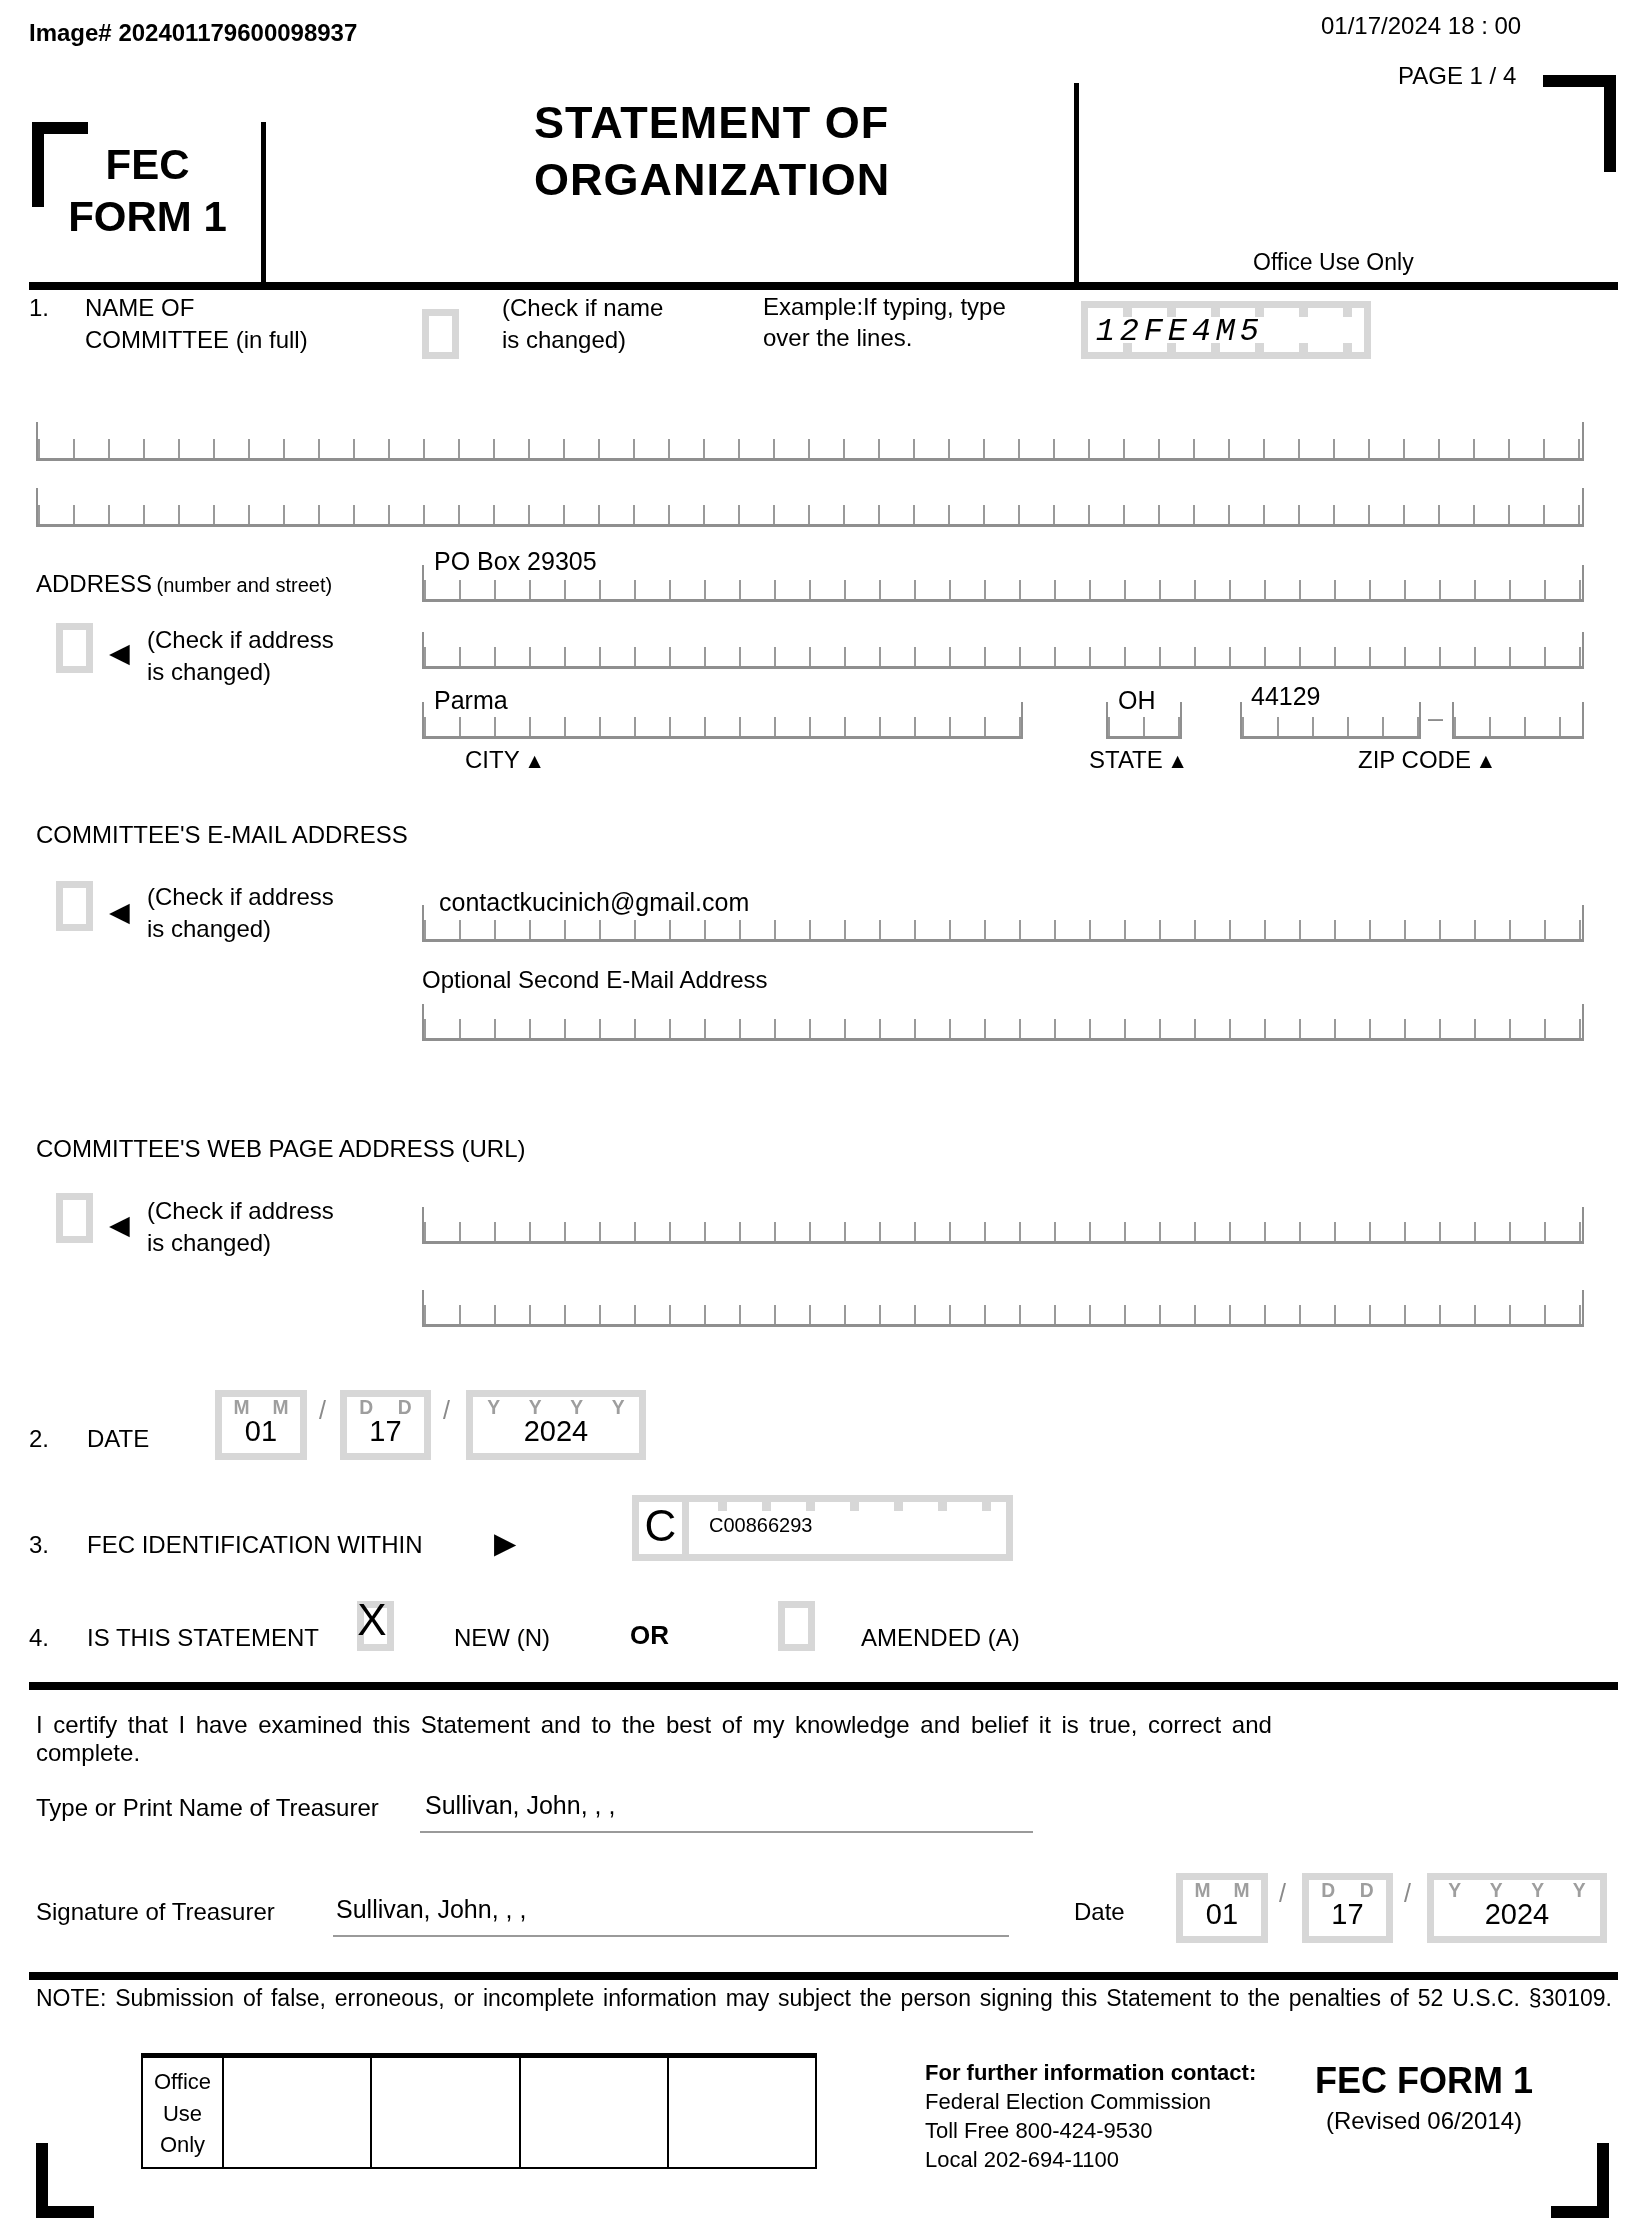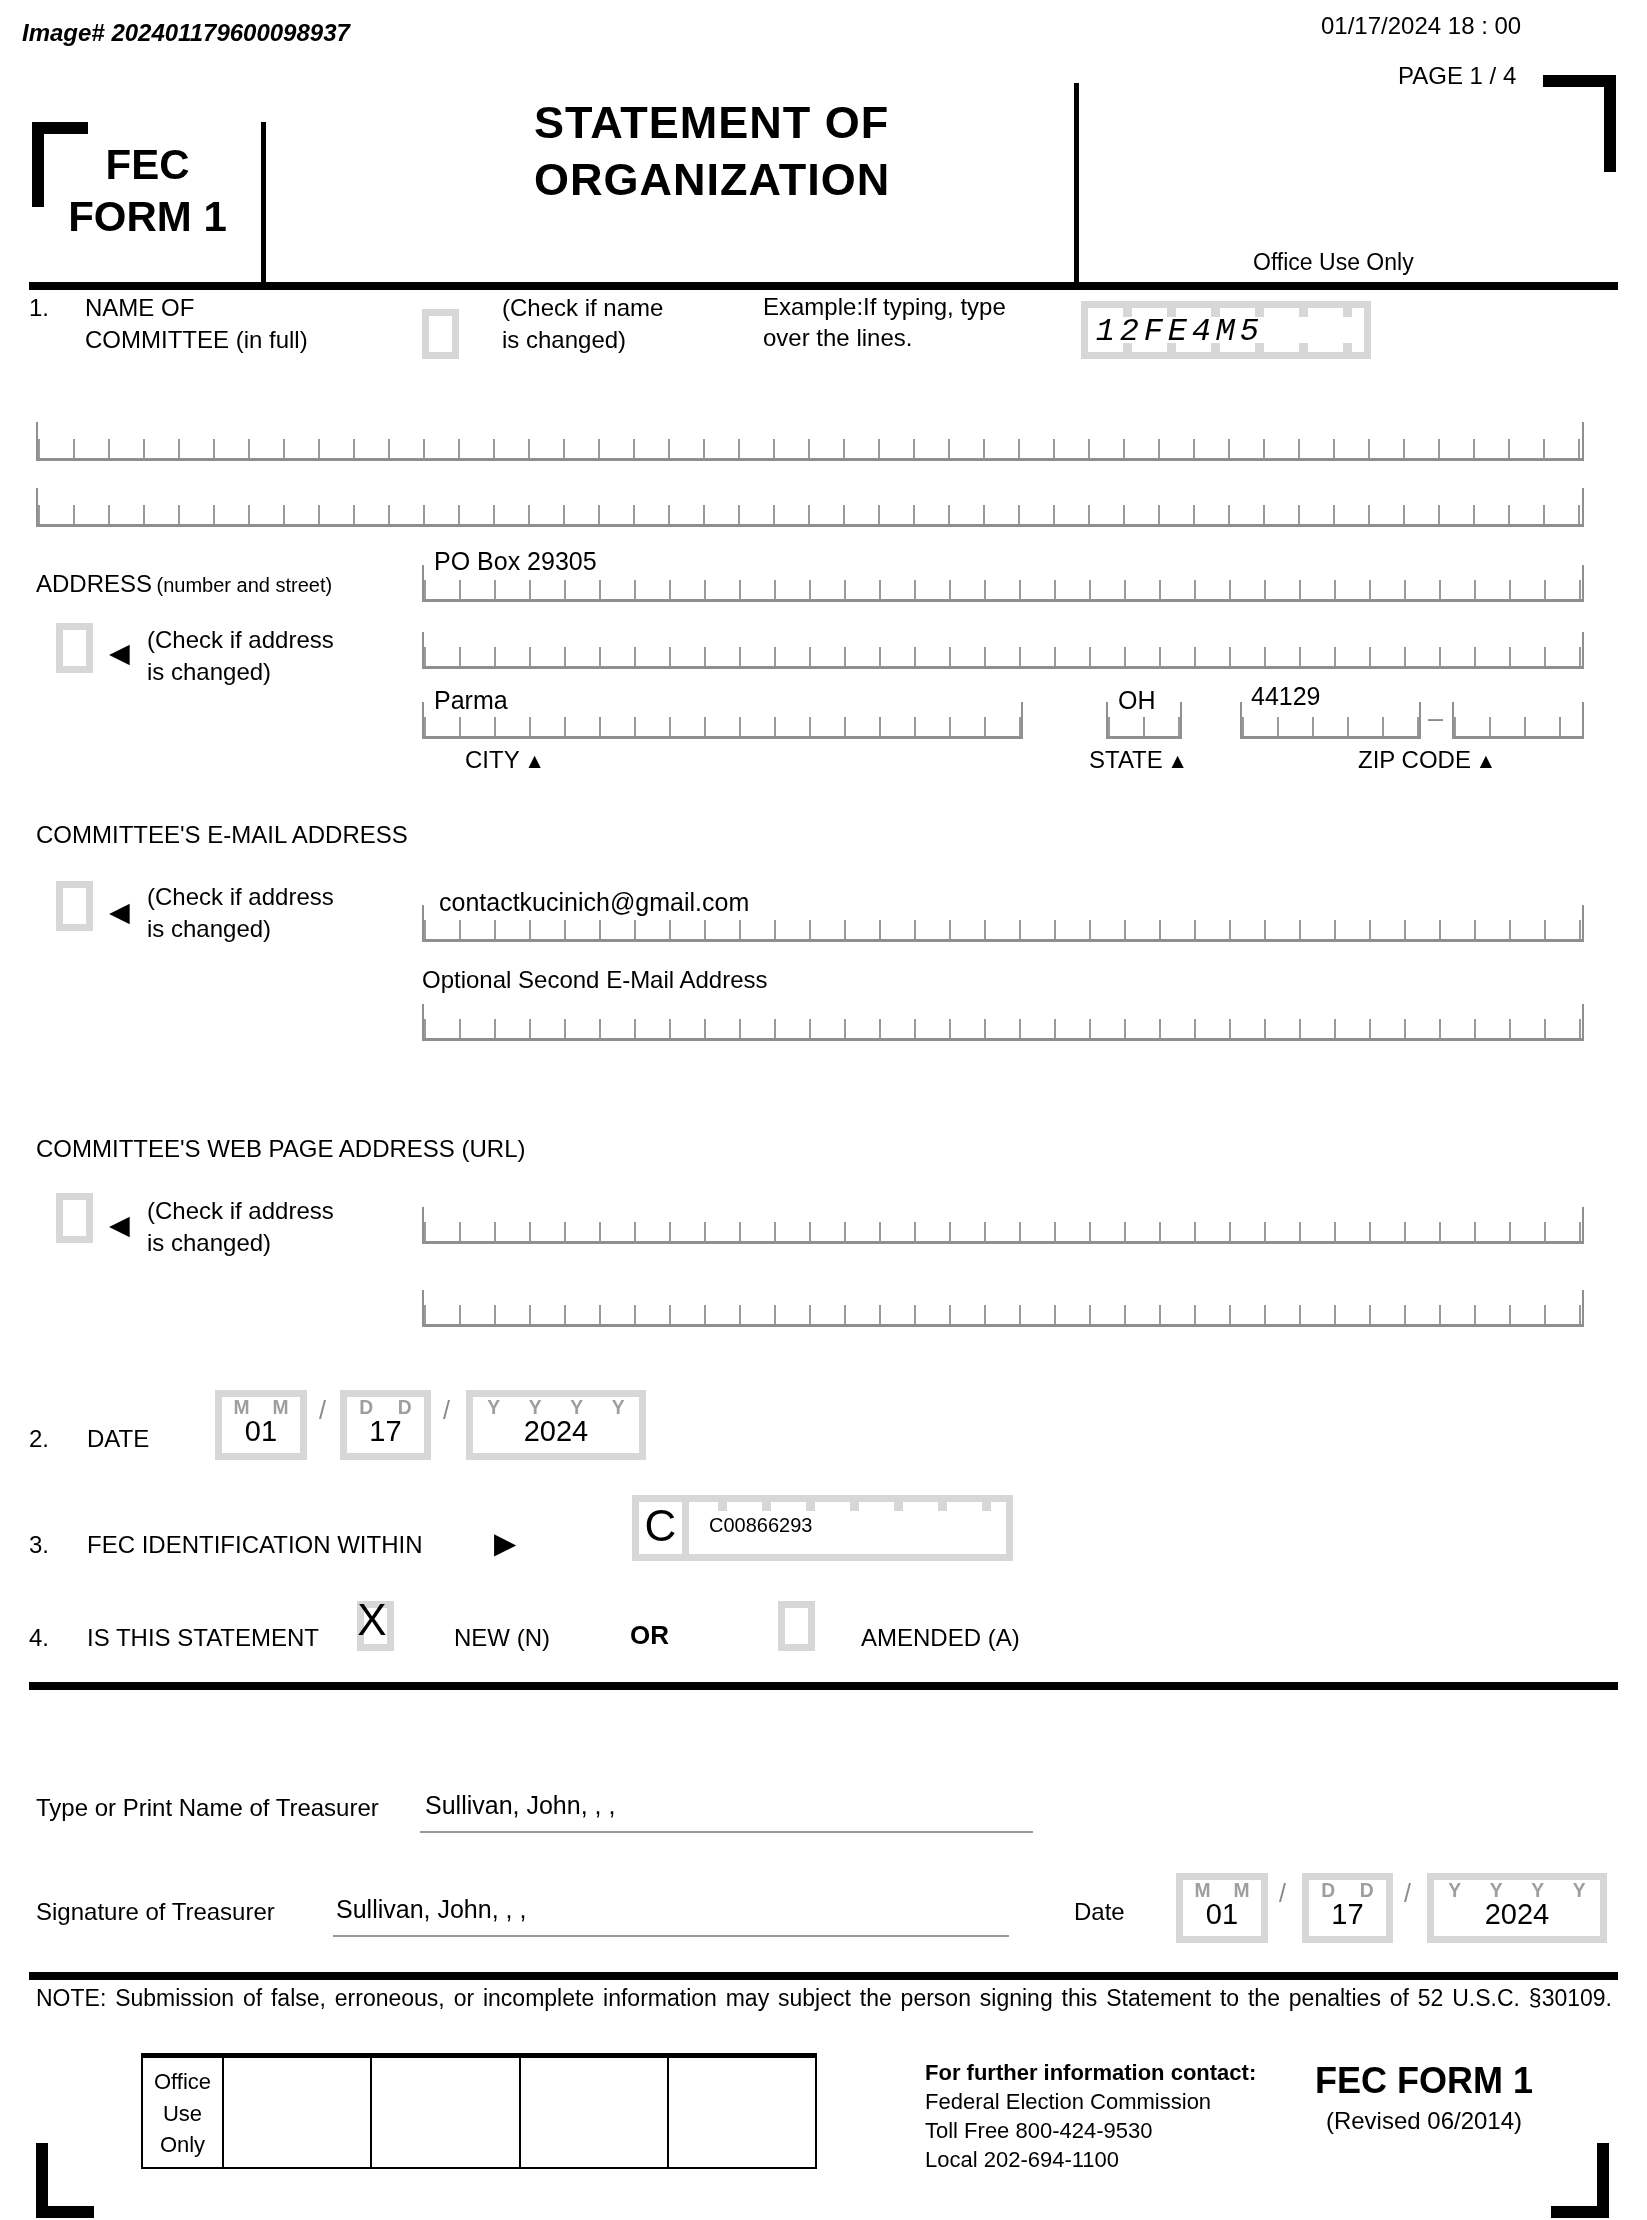--- a/index.html
+++ b/index.html
@@ -46,21 +46,21 @@
   .lbl { font-size:24px; }
   .slash { position:absolute; font-size:25px; color:#8a8a8a; }
   .gray-dash { position:absolute; font-size:27px; color:#8c8c8c; }
   .tri { color:#000; }
 </style>
 </head>
 <body>
 
 <div class="page">
 
-  <div class="abs" style="left:22px; top:19.3px; font-size:24px; font-weight:bold;font-style:italic;">Image# 202401179600098937</div>
+  <div class="abs" style="left:29px; top:19.3px; font-size:24px; font-weight:bold;">Image# 202401179600098937</div>
   <div class="abs" style="left:1321px; top:11.6px; font-size:24px;">01/17/2024 18 : 00</div>
   <div class="abs" style="left:1398px; top:62px; font-size:24px;">PAGE 1 / 4</div>
 
   <div class="bracket tl" style="left:32px; top:122px; width:56px; height:85px;"></div>
   <div class="bracket tr" style="left:1543px; top:75px; width:73px; height:97px;"></div>
 
   <div class="abs" style="left:39px; top:141px; width:217px; text-align:center; font-size:42px; font-weight:bold;">FEC</div>
   <div class="abs" style="left:39px; top:193px; width:217px; text-align:center; font-size:42px; font-weight:bold;">FORM 1</div>
   <div class="vline" style="left:261px; top:122px; height:166px;"></div>
 
@@ -191,20 +191,21 @@
   <div class="checkbox" style="left:357px; top:1601px;">
     <span class="xmark">X</span>
   </div>
   <div class="abs lbl" style="left:454px; top:1624px;">NEW (N)</div>
   <div class="abs" style="left:630px; top:1620px; font-size:26px; font-weight:bold;">OR</div>
   <div class="checkbox" style="left:778px; top:1601px;"></div>
   <div class="abs lbl" style="left:861px; top:1624px;">AMENDED (A)</div>
 
   <div class="rule" style="left:29px; top:1682px; width:1589px;"></div>
 
+  <div class="abs" style="left:36px; top:1711px; width:1294px; font-size:24px; word-spacing:3.9px;">I certify that I have examined this Statement and to the best of my knowledge and belief it is true, correct and complete.</div>
 
   <div class="abs lbl" style="left:36px; top:1794px;">Type or Print Name of Treasurer</div>
   <div class="abs" style="left:425px; top:1791px; font-size:25px;">Sullivan, John, , ,</div>
   <div class="uline" style="left:420px; top:1831px; width:613px;"></div>
 
   <div class="abs lbl" style="left:36px; top:1898px;">Signature of Treasurer</div>
   <div class="abs" style="left:336px; top:1895px; font-size:25px;">Sullivan, John, , ,</div>
   <div class="uline" style="left:333px; top:1935px; width:676px;"></div>
 
   <div class="abs lbl" style="left:1074px; top:1898px;">Date</div>

